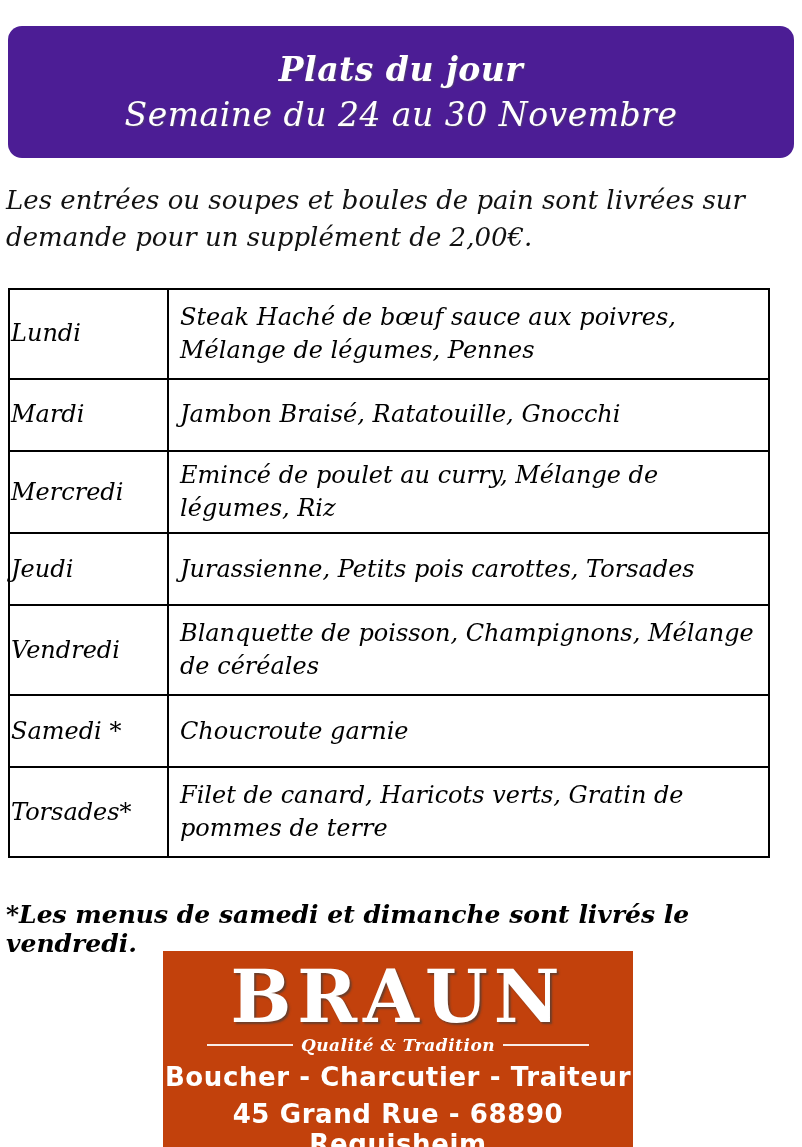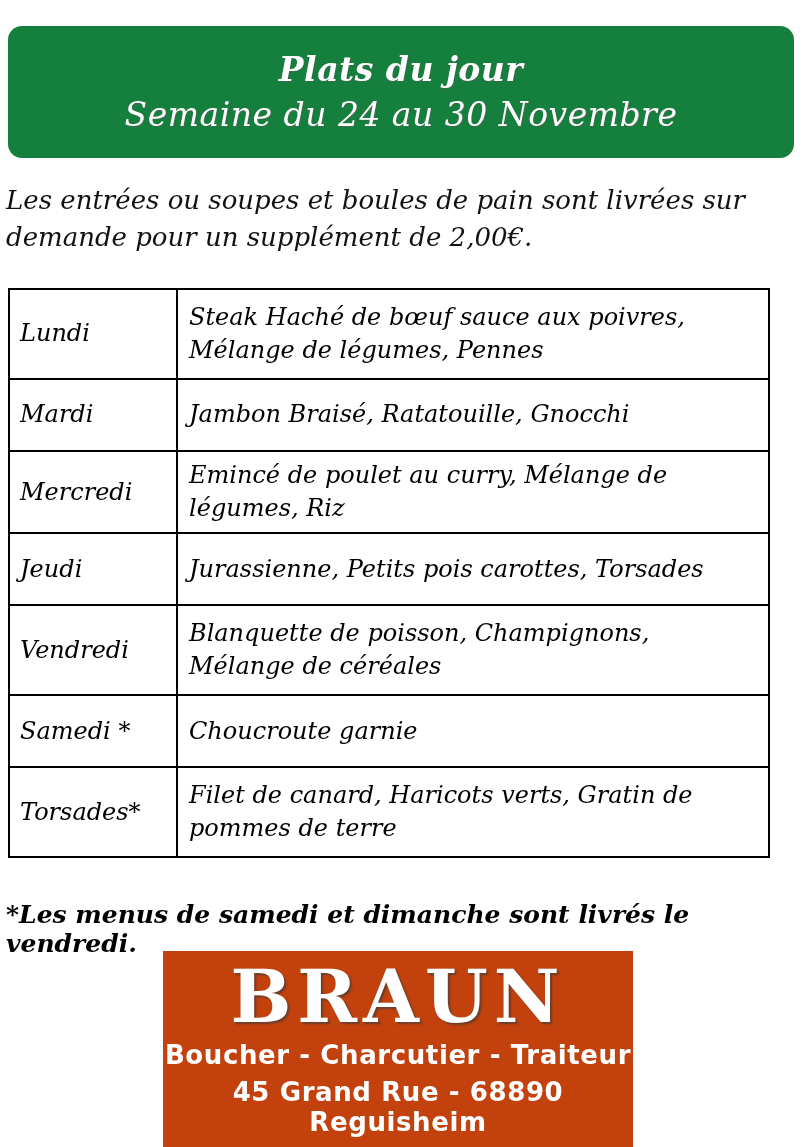--- a/index.html
+++ b/index.html
@@ -16,21 +16,21 @@
     overflow: hidden;
   }
 
   
   .header-banner {
     position: absolute;
     left: 8px;
     top: 26px;
     width: 786px;
     height: 132px;
-    background: #15803d;
+    background: #4c1d95;
     border-radius: 14px;
     box-sizing: border-box;
     display: flex;
     flex-direction: column;
     align-items: center;
     justify-content: center;
     gap: 6px;
   }
   .header-title {
     color: #ffffff;
@@ -78,21 +78,21 @@
     vertical-align: middle;
     font-family: "DejaVu Serif", serif;
     font-style: italic;
     font-size: 24px;
     line-height: 1.38;
     padding: 7px 8px 7px 9px;
   }
   .menu-table td.day-cell {
     width: 148px;
     white-space: nowrap;
-    padding-left: 10px;
+    padding-left: 1px;
   }
   .menu-table td.dish-cell {
     padding-left: 11px;
   }
   .row-tall td { height: 74px; }
   .row-short td { height: 56px; }
 
   
   .footnote {
     position: absolute;
@@ -208,16 +208,21 @@
       <td class="day-cell">Torsades*</td>
       <td class="dish-cell">Filet de canard, Haricots verts, Gratin de pommes de terre</td>
     </tr>
   </tbody>
 </table>
 
 <div class="footnote">*Les menus de samedi et dimanche sont livrés le vendredi.</div>
 
 <div class="logo-block">
   <div class="logo-brand">BRAUN</div>
+  <div class="logo-tagline-wrap">
+    <span class="logo-rule"></span>
+    <span class="logo-tagline">Qualité &amp; Tradition</span>
+    <span class="logo-rule"></span>
+  </div>
   <div class="logo-line">Boucher - Charcutier - Traiteur</div>
   <div class="logo-line">45 Grand Rue - 68890 Reguisheim</div>
   <div class="logo-phone">03 89 82 16 08</div>
 </div>
 
 </body></html>

